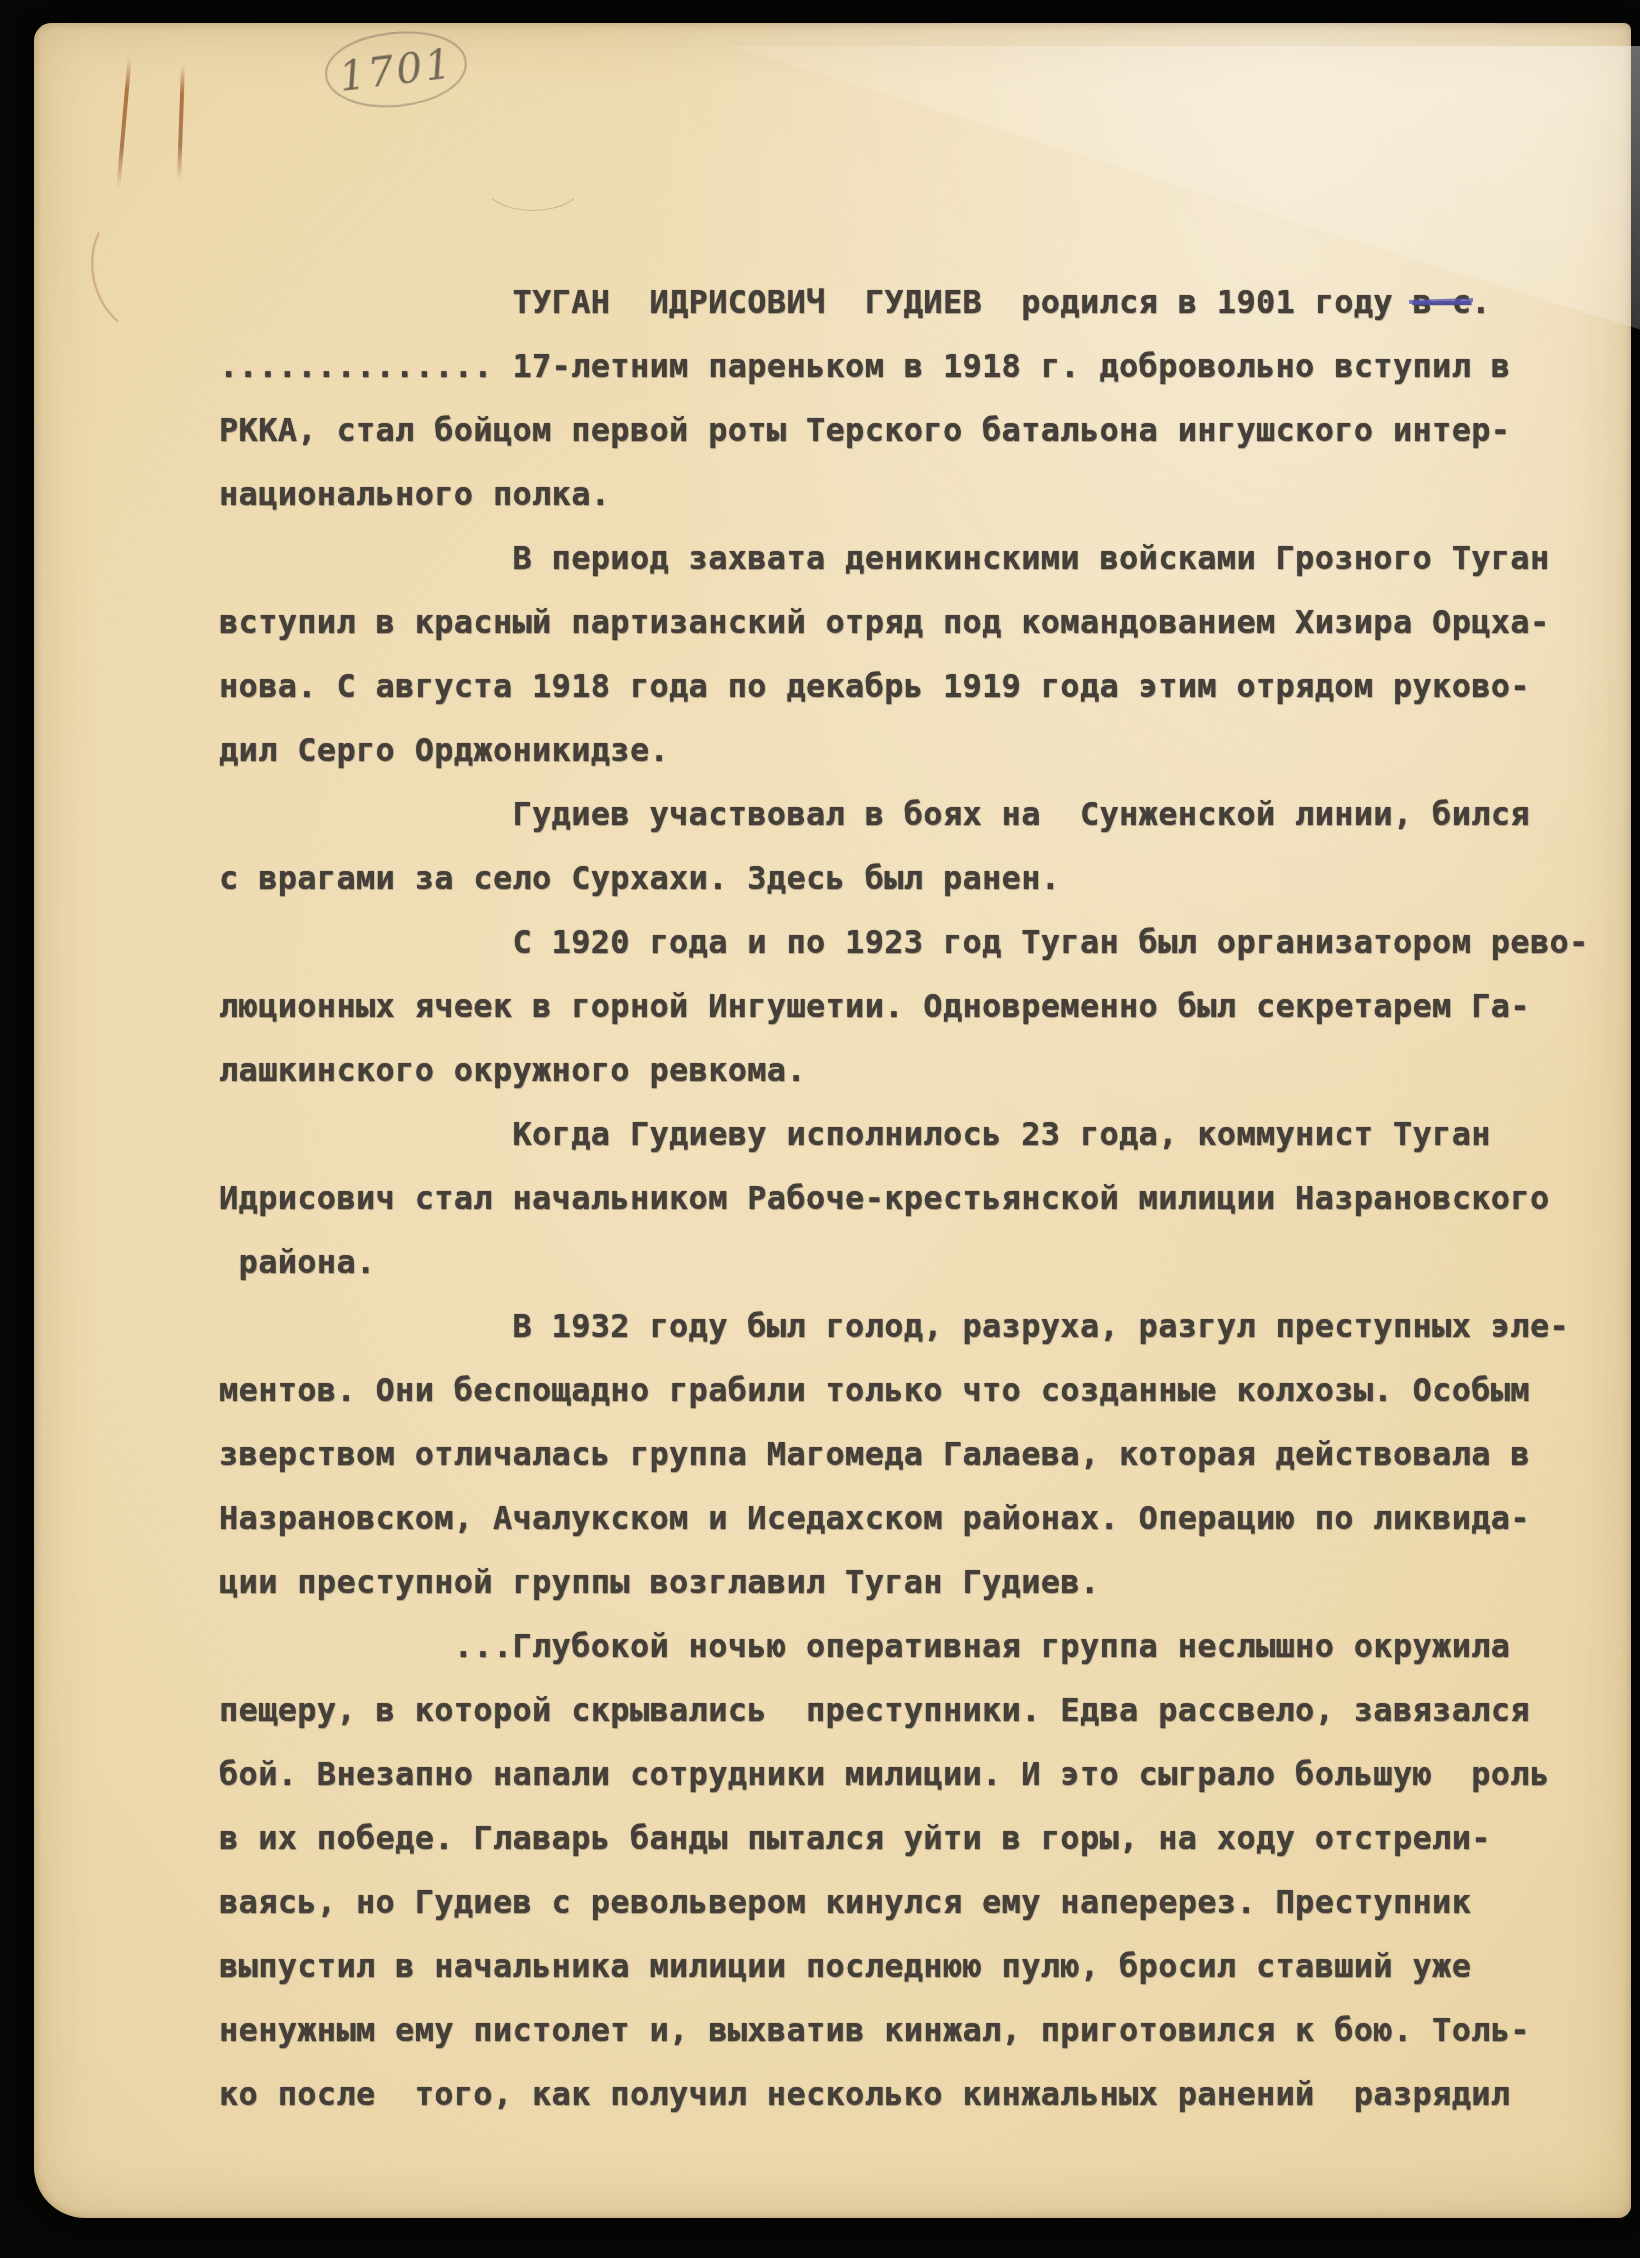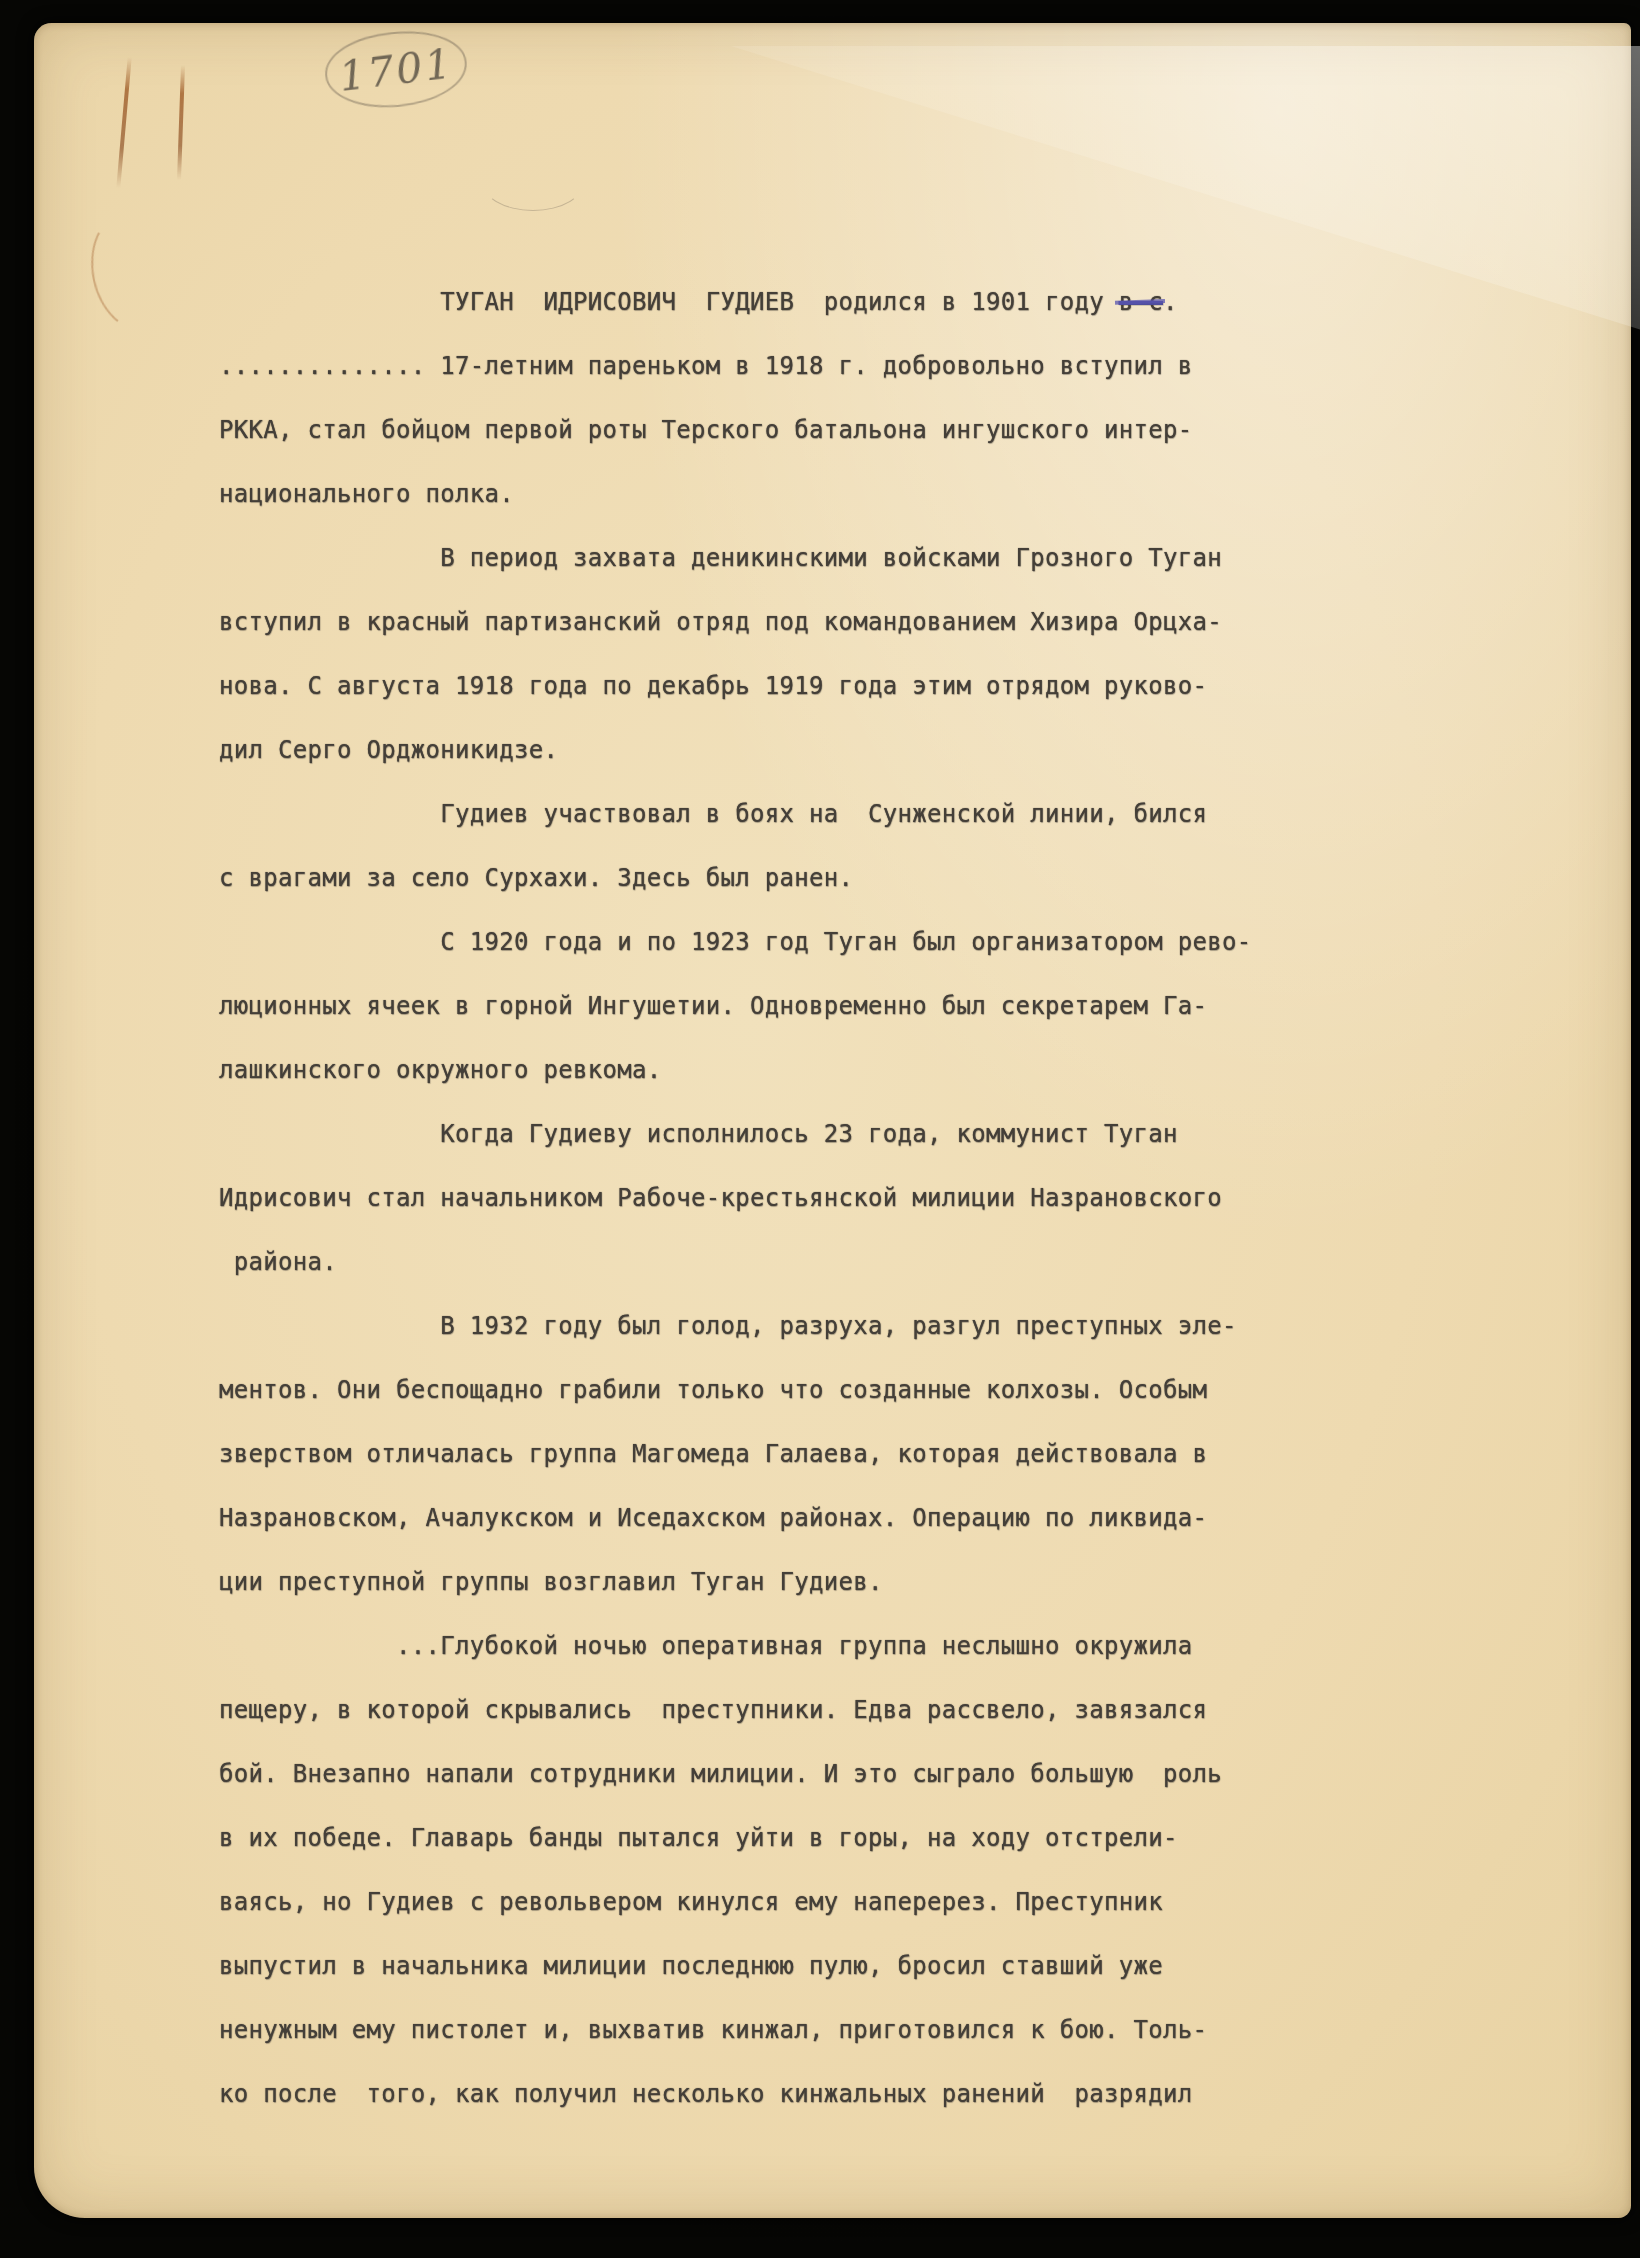--- a/index.html
+++ b/index.html
@@ -79,28 +79,29 @@
     border: 1.8px solid transparent;
     border-bottom: 1.8px solid rgba(120,110,94,0.35);
     border-radius: 50%;
     filter: blur(0.5px);
   }
   .typed {
     position: absolute;
     left: 219px; top: 270px;
     width: 1341px;
     font-family: "DejaVu Sans Mono", monospace;
-    font-size: 24px;
+    font-size: 32px;
     line-height: 64px;
     letter-spacing: 0.3px;
     white-space: pre;
     color: #443f38;
     text-shadow:
       0 0 1.1px rgba(68,63,56,0.85),
       0.6px 0.6px 0.8px rgba(68,63,56,0.35);
+    font-weight: bold;
   }
   .typed .line { height: 64px; }
   .struck {
     position: relative;
     text-decoration: line-through;
     text-decoration-color: rgba(78,78,165,0.9);
     text-decoration-thickness: 4.4px;
   }
   .struck::after {
     content: "";

